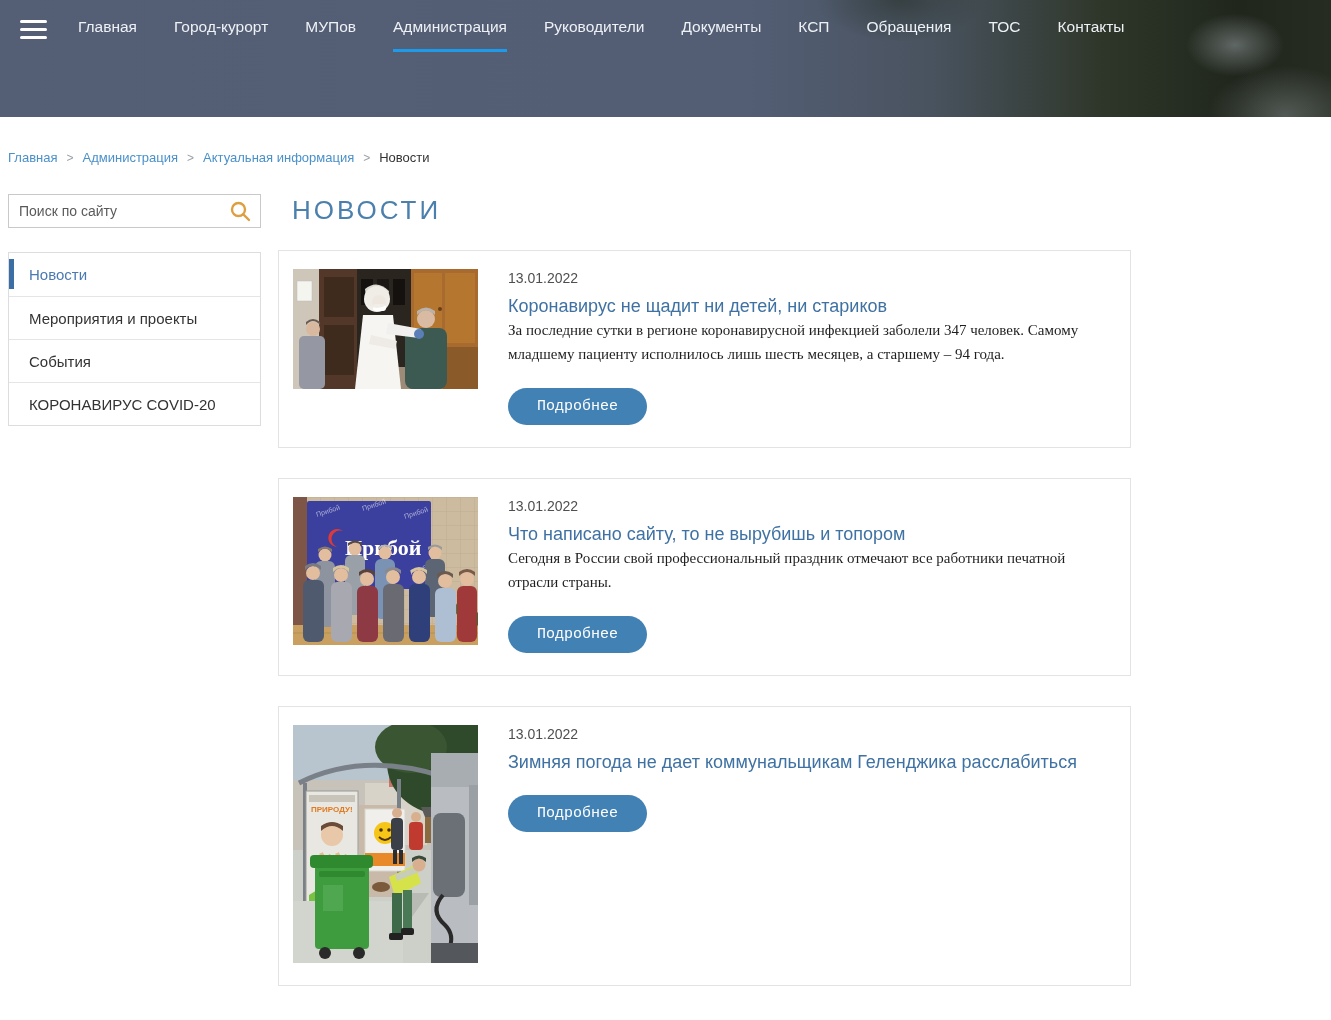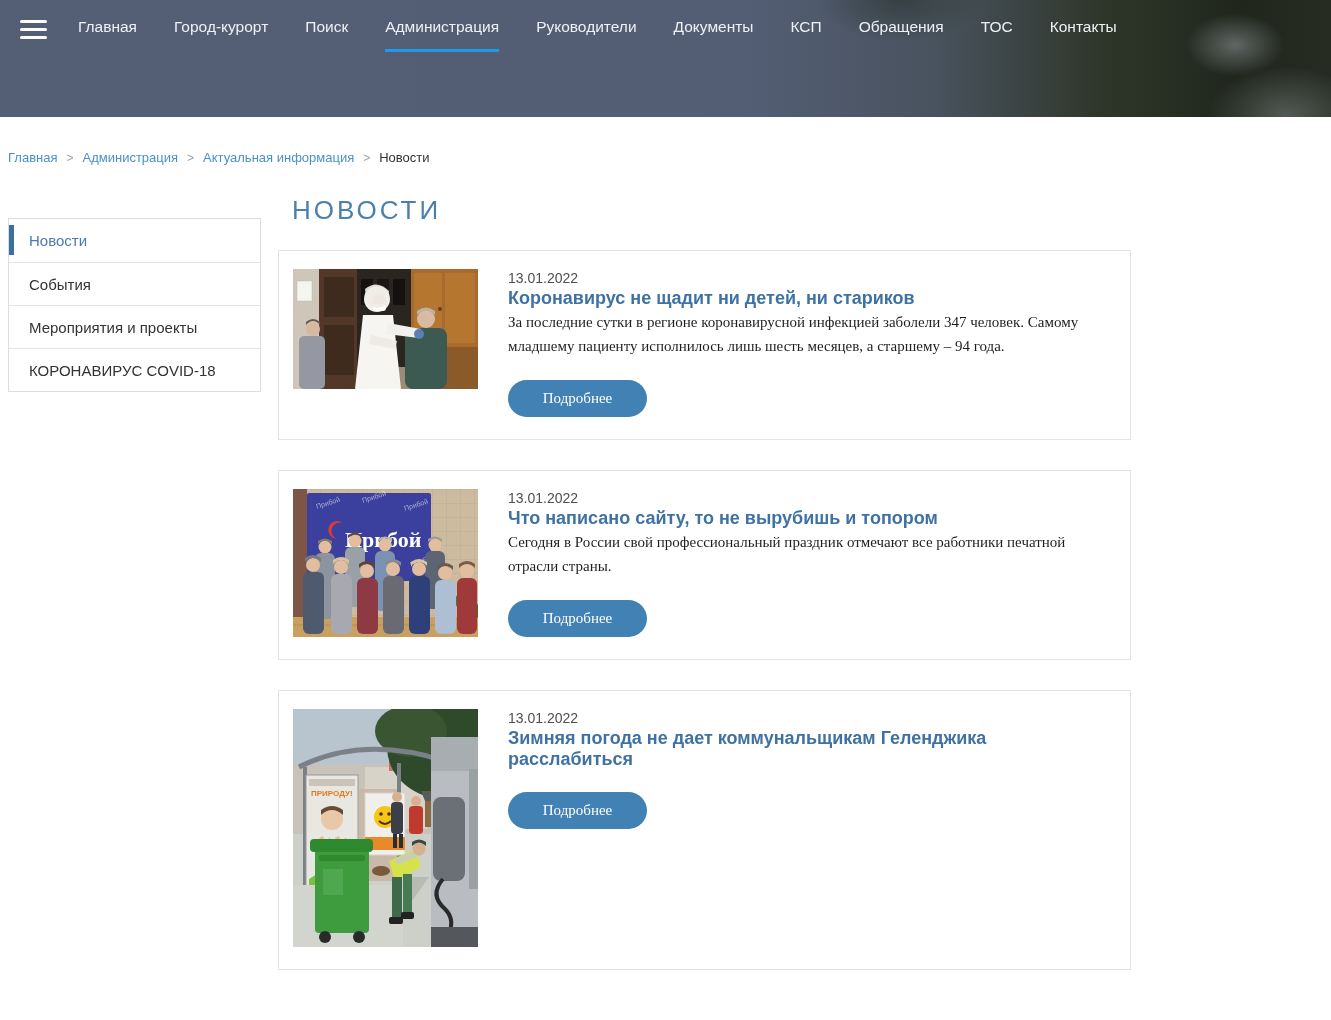--- a/index.html
+++ b/index.html
@@ -80,43 +80,43 @@
     border: 1px solid #e3e3e3; background: #fff;
     display: flex; align-items: flex-start;
     padding: 18px 20px 22px 14px; margin-bottom: 30px;
   }
   .card:last-child { margin-bottom: 8px; }
   .thumb { width: 185px; flex-shrink: 0; cursor: pointer; display:block; }
   .thumb svg { display:block; width: 185px; }
   .card-body { margin-left: 30px; padding-top: 1px; }
   .date { font-size: 14px; line-height: 16px; color: #4f4f4f; }
   .card-title {
-    margin-top: 2px; font-size: 18px; line-height: 21px;
-    font-weight: 700; color: #3f72a3; text-decoration: none; display: inline-block; cursor: pointer;
+    margin-top: 10px; font-size: 18px; line-height: 21px;
+    font-weight: 400; color: #3f72a3; text-decoration: none; display: inline-block; cursor: pointer;
   }
   .card-text { margin-top: 1px; font-size: 15px; line-height: 24px; color: #1f1f1f; max-width: 592px; font-family: Liberation Serif, serif; }
   .more-btn {
     margin-top: 22px; width: 139px; height: 37px; border: none; border-radius: 19px;
     background: #4281b4; color: #fff; font-size: 15px; cursor: pointer;
-    font-family: Liberation Serif, serif;
+    font-family: Liberation Mono, monospace;
   }
 </style>
 </head>
 <body>
 
 <header>
   <div class="burger">
       <span></span>
       <span></span>
       <span></span>
     </div>
   <nav class="main-nav">
     <a>Главная</a>
     <a>Город-курорт</a>
-    <a>Поиск</a>
+    <a>МУПов</a>
     <a class="active">Администрация</a>
     <a>Руководители</a>
     <a>Документы</a>
     <a>КСП</a>
     <a>Обращения</a>
     <a>ТОС</a>
     <a>Контакты</a>
   </nav>
 </header>
 
@@ -125,25 +125,34 @@
   <span class="sep">&gt;</span>
   <a>Администрация</a>
   <span class="sep">&gt;</span>
   <a>Актуальная информация</a>
   <span class="sep">&gt;</span>
   <span class="current">Новости</span>
 </div>
 
 <div class="layout">
   <aside>
+    <div class="search-box">
+      <input type="text" placeholder="Поиск по сайту" style="">
+      <button class="search-btn">
+        <svg viewBox="0 0 24 24" width="24" height="24">
+          <circle cx="10.5" cy="10.5" r="6.5" fill="none" stroke="#dd9f3f" stroke-width="2.4"></circle>
+          <line x1="15.3" y1="15.3" x2="21" y2="21" stroke="#dd9f3f" stroke-width="2.4" stroke-linecap="round"></line>
+        </svg>
+      </button>
+    </div>
     <ul class="side-menu">
       <li class="active">Новости</li>
+      <li>Мероприятия и проекты</li>
       <li>События</li>
-      <li>Мероприятия и проекты</li>
-      <li>КОРОНАВИРУС COVID-18</li>
+      <li>КОРОНАВИРУС COVID-20</li>
     </ul>
   </aside>
 
   <main>
     <h1 class="page-title">НОВОСТИ</h1>
 
     <div class="cards">
 
       <article class="card">
         <a class="thumb">

